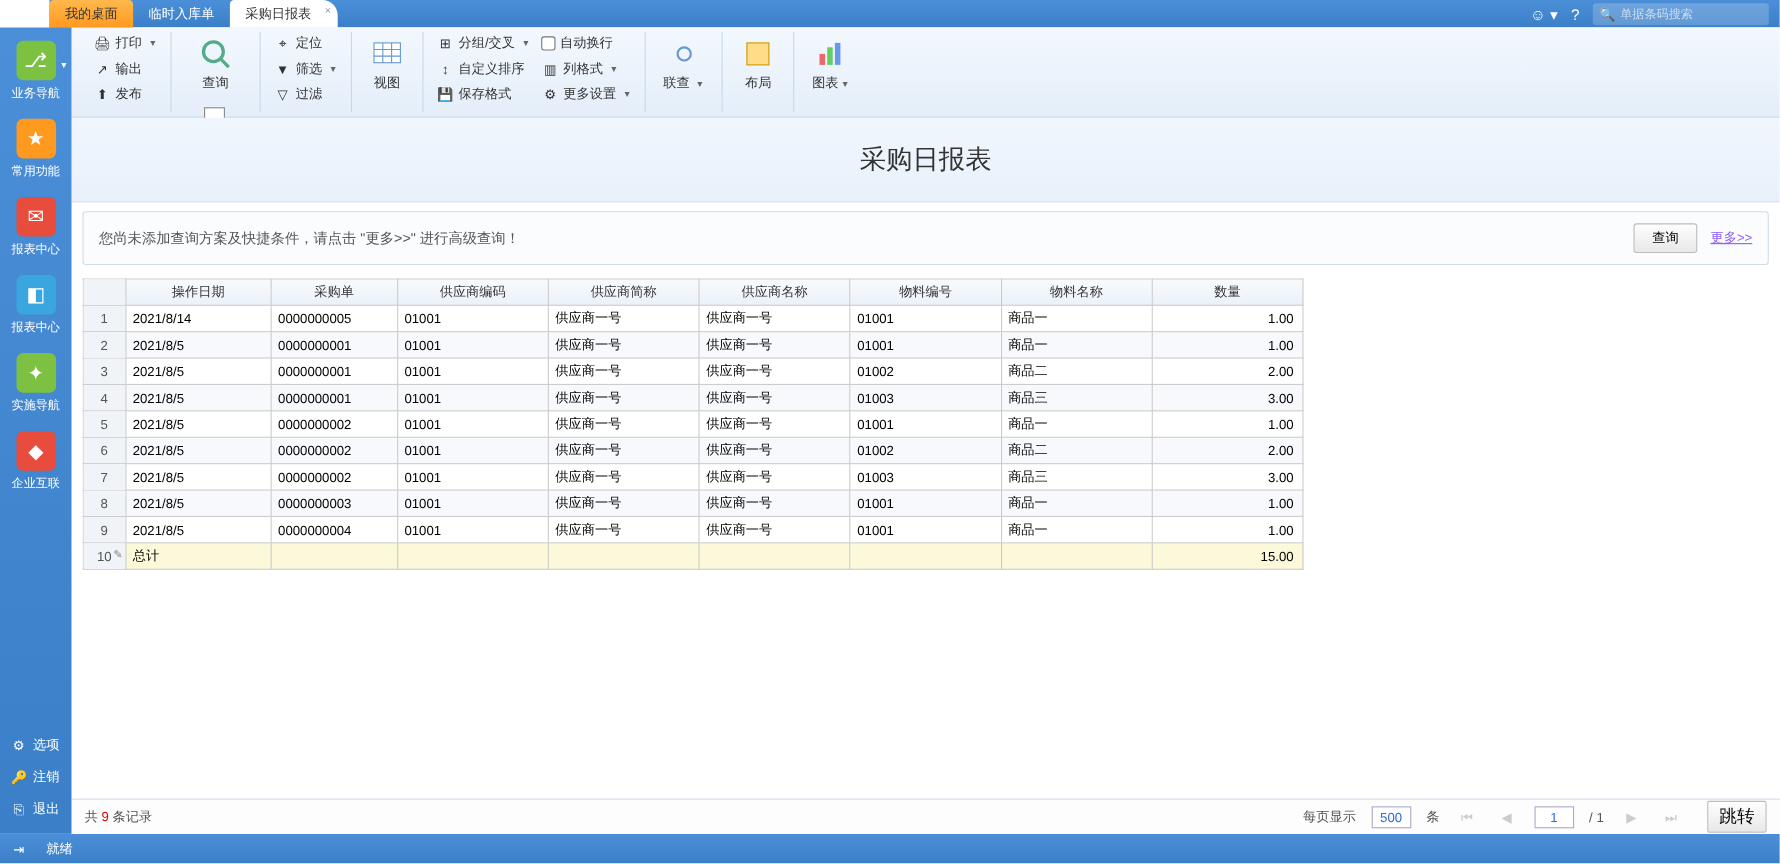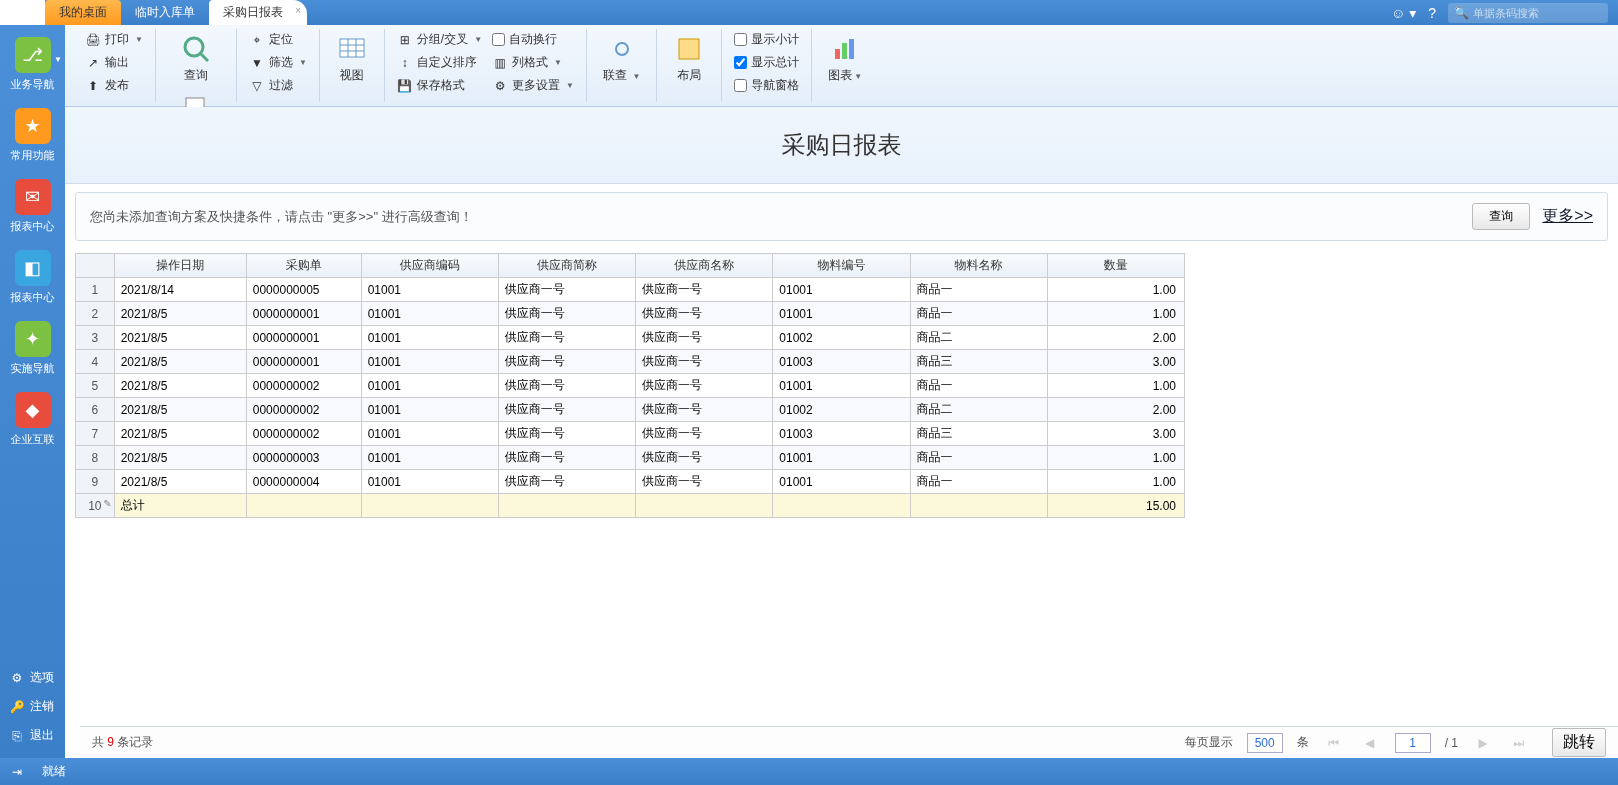--- a/index.html
+++ b/index.html
@@ -50,36 +50,36 @@
 
 
 .title-area { background: linear-gradient(#f0f6fd, #e8f1fb); padding: 22px 0; text-align: center; border-bottom: 1px solid #d0dce8; }
 .title-text { font-size: 24px; font-weight: normal; color: #333; }
 
 
 .query-bar { margin: 8px 10px; padding: 10px 14px; border: 1px solid #d0dce8; border-radius: 3px; display: flex; align-items: center; background: #fafcfe; }
 .query-hint { color: #555; font-size: 13px; }
 .query-right { margin-left: auto; display: flex; align-items: center; gap: 12px; }
 .btn-query { padding: 4px 16px; border: 1px solid #bbb; background: linear-gradient(#fefefe, #e8e8e8); border-radius: 3px; cursor: pointer; font-size: 12px; }
-.link-more { color: #0f172a; text-decoration: underline; cursor: pointer; font-size: 16px; }
+.link-more { color: #8b5cf6; text-decoration: underline; cursor: pointer; font-size: 12px; }
 
 
 .table-wrap { flex: 1; margin: 4px 10px; overflow: auto; }
 table { border-collapse: collapse; width: 1110px; border-radius: 21px; }
 th, td { border: 1px solid #ccc; padding: 3px 6px; font-size: 12px; text-align: left; height: 22px; }
 th { background: linear-gradient(#f8fafd, #eaf1f9); font-weight: normal; text-align: center; color: #333; }
 .row-num { width: 38px; text-align: center; background: #f0f4f9; color: #555; position: relative; }
 .row-num .pen { position: absolute; right: 2px; top: 4px; font-size: 10px; color: #888; }
 tbody tr:nth-child(even) td:not(.row-num) { background: #f7f9fc; }
 .total-row td { background: #fcf8da !important; }
 .total-row .row-num { background: #f0f4f9 !important; }
 .num-cell { text-align: right; padding-right: 8px; }
 
 
-.footer-bar { height: 32px; border-top: 1px solid #d0dce8; display: flex; align-items: center; padding: 0 12px; font-size: 12px; color: #555; background: #fdfdfe; margin-left: 15px; }
+.footer-bar { height: 32px; border-top: 1px solid #d0dce8; display: flex; align-items: center; padding: 0 12px; font-size: 12px; color: #555; background: #fdfdfe; }
 .rec-count { }
 .rec-count .red { color: #d00; }
 .pager { margin-left: auto; display: flex; align-items: center; gap: 14px; }
 .pager-input { width: 36px; height: 20px; border: 1px solid #aac; text-align: center; font-size: 12px; color: #2b6cd8; }
 .pager-btn { width: 22px; height: 22px; display: flex; align-items: center; justify-content: center; color: #999; cursor: pointer; border: 1px solid transparent; }
 .pager-btn.disabled { color: #ccc; cursor: default; }
 .btn-jump { padding: 3px 10px; border: 1px solid #bbb; background: linear-gradient(#fefefe, #e8e8e8); border-radius: 2px; cursor: pointer; font-size: 16px; margin-left: 8px; }
 
 
 .status-bar { height: 27px; background: linear-gradient(#4b8fd8, #3b7fc8); display: flex; align-items: center; color: #fff; font-size: 12px; padding: 0 12px; }
@@ -261,36 +261,20 @@
             <span class="ribbon-large-label"><span>联查</span> <span class="dd-arrow">▼</span></span>
           </div>
       </div>
       <div class="ribbon-group ribbon-row">
         <div class="ribbon-large">
             <svg class="ribbon-large-icon" viewBox="0 0 32 32">
               <rect x="6" y="6" width="20" height="20" fill="#fd8" stroke="#c90"></rect>
             </svg>
             <span class="ribbon-large-label">布局</span>
           </div>
-      </div>
-      <div class="ribbon-group">
-        <div class="ribbon-small-items">
-          <div class="ribbon-check">
-              <input type="checkbox" style="">
-              <span>显示小计</span>
-            </div>
-          <div class="ribbon-check">
-              <input type="checkbox" checked="" style="">
-              <span>显示总计</span>
-            </div>
-          <div class="ribbon-check">
-              <input type="checkbox" style="">
-              <span>导航窗格</span>
-            </div>
-        </div>
       </div>
       <div class="ribbon-group ribbon-row">
         <div class="ribbon-large">
             <svg class="ribbon-large-icon" viewBox="0 0 32 32">
               <rect x="6" y="16" width="5" height="10" fill="#e66"></rect>
               <rect x="13" y="10" width="5" height="16" fill="#6c6"></rect>
               <rect x="20" y="6" width="5" height="20" fill="#69e"></rect>
             </svg>
             <span class="ribbon-large-label"><span>图表</span><span class="dd-arrow">▼</span></span>
           </div>

